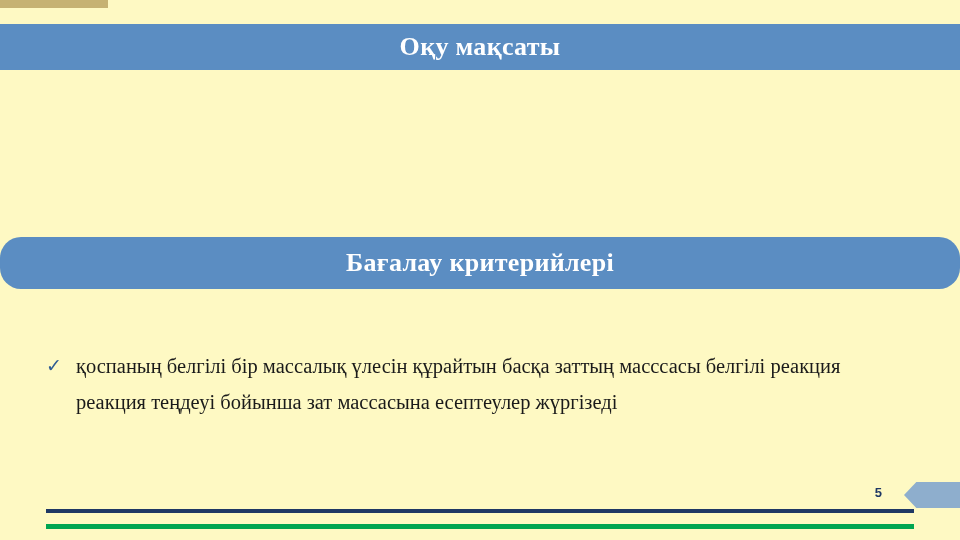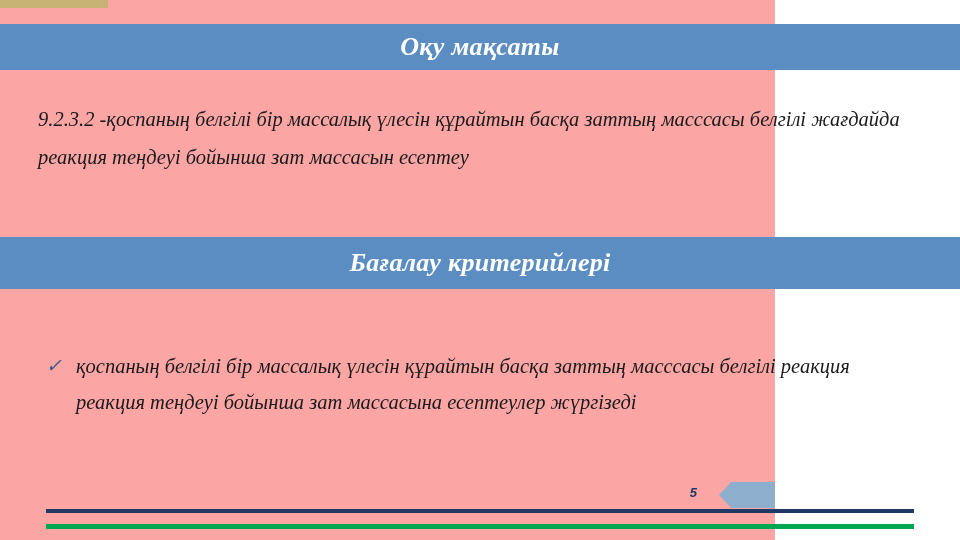--- a/index.html
+++ b/index.html
@@ -11,24 +11,23 @@
     height: 540px;
     background: #ffffff;
     font-family: "Liberation Serif", serif;
     overflow: hidden;
     position: relative;
   }
 
   .slide {
     position: absolute;
     left: 0; top: 0;
-    width: 775px;
+    width: 960px;
     height: 540px;
-    background: #fca5a5;
-    font-style: italic;
+    background: #fef9c3;
   }
 
   
   .top-accent {
     position: absolute;
     left: 0;
     top: 0;
     width: 108px;
     height: 8px;
     background: #c6b273;
@@ -54,20 +53,21 @@
     line-height: 1.1;
   }
 
   #band-objective {
     top: 24px;
     height: 46px;
   }
   #band-criteria {
     top: 237px;
     height: 52px;
+    border-radius: 21px;
   }
 
   
   .objective-body {
     position: absolute;
     left: 38px;
     top: 101px;
     width: 884px;
     font-size: 20.5px;
     color: #1a1a1a;
@@ -145,21 +145,20 @@
 <body>
 
 <div class="slide">
 
   <div class="top-accent"></div>
 
   <div class="band" id="band-objective">
     <div class="band-title">Оқу мақсаты</div>
   </div>
 
-  <div class="objective-body">9.2.3.2 -қоспаның белгілі  бір массалық үлесін  құрайтын басқа заттың масссасы белгілі жағдайда реакция теңдеуі бойынша зат массасын есептеу</div>
 
   <div class="band" id="band-criteria">
     <div class="band-title">Бағалау критерийлері</div>
   </div>
 
   <div class="criteria-list">
     <div class="criteria-item">
       <span class="check-mark">✓</span>
       <span class="criteria-text">қоспаның белгілі  бір массалық үлесін  құрайтын басқа заттың масссасы белгілі реакция реакция теңдеуі бойынша зат массасына есептеулер жүргізеді</span>
     </div>

